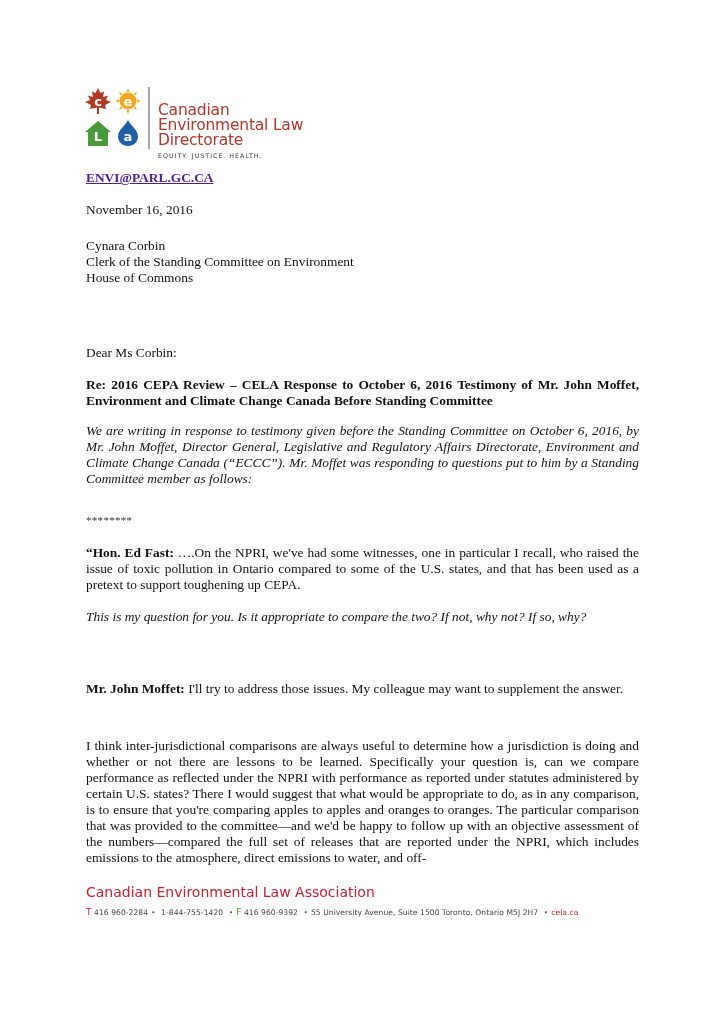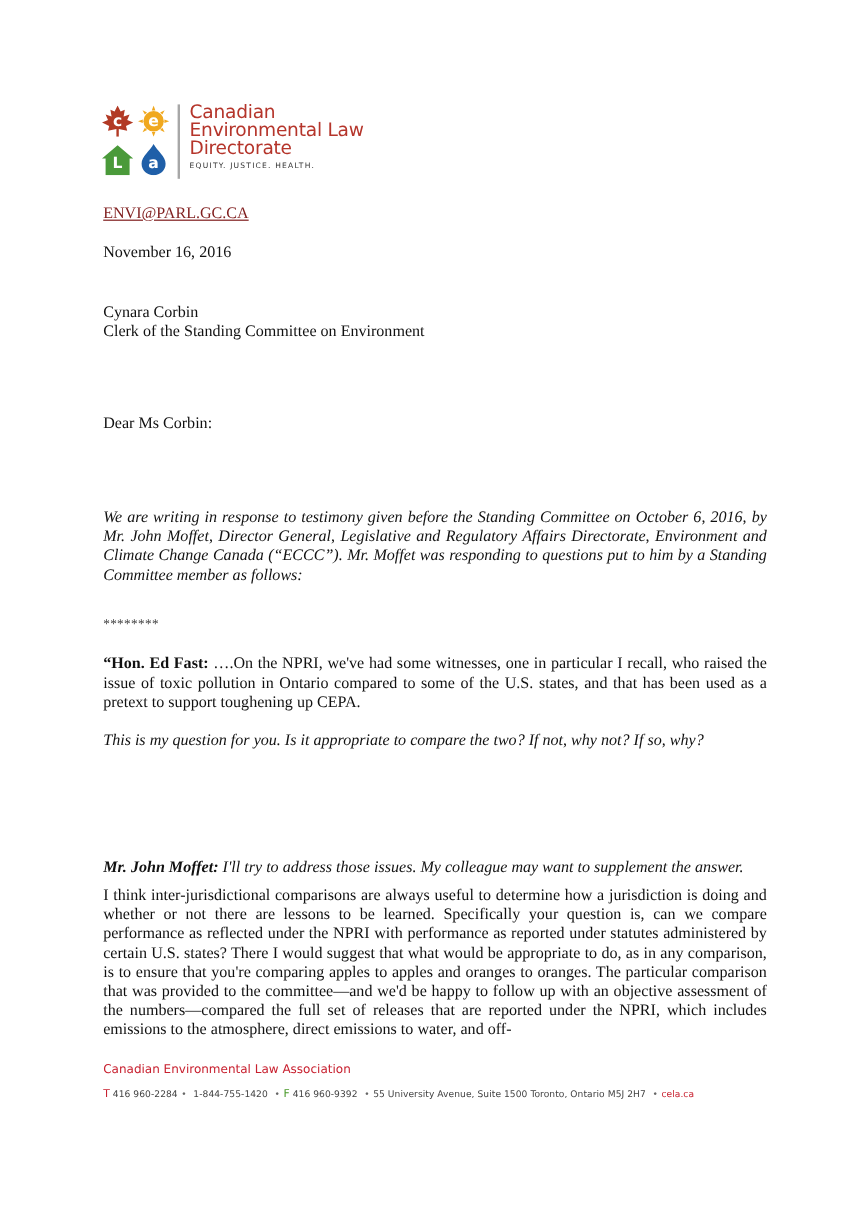--- a/index.html
+++ b/index.html
@@ -56,21 +56,21 @@
       width: 2px;
       height: 62px;
       background: #a7a7a7;
       margin-left: 7px;
       margin-right: 8px;
       margin-top: 2px;
     }
     .logo-text {
       display: flex;
       flex-direction: column;
-      margin-top: 1px;
+      margin-top: 18px;
     }
     .logo-name {
       font-family: "DejaVu Sans", sans-serif;
       color: #b5352b;
       font-size: 15.5px;
       line-height: 15px;
       letter-spacing: -0.2px;
     }
     .logo-tagline {
       font-family: "DejaVu Sans", sans-serif;
@@ -86,42 +86,42 @@
       font-size: 13.4px;
       line-height: 16px;
       margin: 0;
     }
     .justify {
       width: 553px;
       text-align: justify;
       text-align-last: left;
     }
     .email-link {
-      color: #7f1d1d;
-      font-weight: normal;
+      color: #4c1d95;
+      font-weight: bold;
       text-decoration: underline;
     }
     .bold { font-weight: bold; }
     sup { font-size: 8px; line-height: 0; }
     .addr-line { display: block; }
     .stars {
       font-size: 11px;
       letter-spacing: 0.3px;
       color: #333;
     }
 
     .footer {
       position: absolute;
       left: 86px;
       top: 886px;
       font-family: "DejaVu Sans", sans-serif;
     }
     .footer-org {
       color: #c8202f;
-      font-size: 10px;
+      font-size: 14px;
       line-height: 12px;
       font-weight: normal;
     }
     .footer-contact {
       margin-top: 9px;
       font-size: 7.6px;
       color: #444444;
       white-space: nowrap;
       letter-spacing: 0.05px;
     }
@@ -180,42 +180,44 @@
       <span class="logo-tagline">EQUITY. JUSTICE. HEALTH.</span>
     </div>
   </div>
 
   <p class="text" style="top:170px;">
     <a class="email-link">ENVI@PARL.GC.CA</a>
   </p>
 
   <p class="text" style="top:202px;text-align:center;">November 16, 2016</p>
 
-  <p class="text" style="top:252px;">
+  <p class="text" style="top:238px;">
     <span class="addr-line">Cynara Corbin</span>
     <span class="addr-line">Clerk of the Standing Committee on Environment</span>
+    <span class="addr-line">House of Commons</span>
   </p>
 
   <p class="text" style="top:345px;">Dear Ms Corbin:</p>
 
+  <p class="text justify bold" style="top:377px;">Re: 2016 CEPA Review – CELA Response to October 6, 2016 Testimony of Mr. John Moffet, Environment and Climate Change Canada Before Standing Committee</p>
 
   <p class="text justify" style="top:423px;font-style:italic;">We are writing in response to testimony given before the Standing Committee on October 6, 2016, by Mr. John Moffet, Director General, Legislative and Regulatory Affairs Directorate, Environment and Climate Change Canada (“ECCC”). Mr. Moffet was responding to questions put to him by a Standing Committee member as follows:</p>
 
   <p class="text stars" style="top:512px;">********</p>
 
   <p class="text justify" style="top:545px;">
     <span class="bold">“Hon. Ed Fast:</span><span> ….On the NPRI, we've had some witnesses, one in particular I recall, who raised the issue of toxic pollution in Ontario compared to some of the U.S. states, and that has been used as a pretext to support toughening up CEPA.</span>
   </p>
 
   <p class="text justify" style="top:609px;font-style:italic;">
     <span>This is my question for you. Is it appropriate to compare the two? If not, why not? If so, why?</span>
   </p>
 
 
-  <p class="text justify" style="top:715px;font-style:italic;">
+  <p class="text justify" style="top:681px;">
     <span class="bold">Mr. John Moffet:</span><span> I'll try to address those issues. My colleague may want to supplement the answer.</span>
   </p>
 
   <p class="text justify" style="top:738px;">
     <span>I think inter-jurisdictional comparisons are always useful to determine how a jurisdiction is doing and whether or not there are lessons to be learned. Specifically your question is, can we compare performance as reflected under the NPRI with performance as reported under statutes administered by certain U.S. states? There I would suggest that what would be appropriate to do, as in any comparison, is to ensure that you're comparing apples to apples and oranges to oranges. The particular comparison that was provided to the committee—and we'd be happy to follow up with an objective assessment of the numbers—compared the full set of releases that are reported under the NPRI, which includes emissions to the atmosphere, direct emissions to water, and off-</span>
   </p>
 
   <div class="footer">
     <div class="footer-org">Canadian Environmental Law Association</div>
     <div class="footer-contact">

